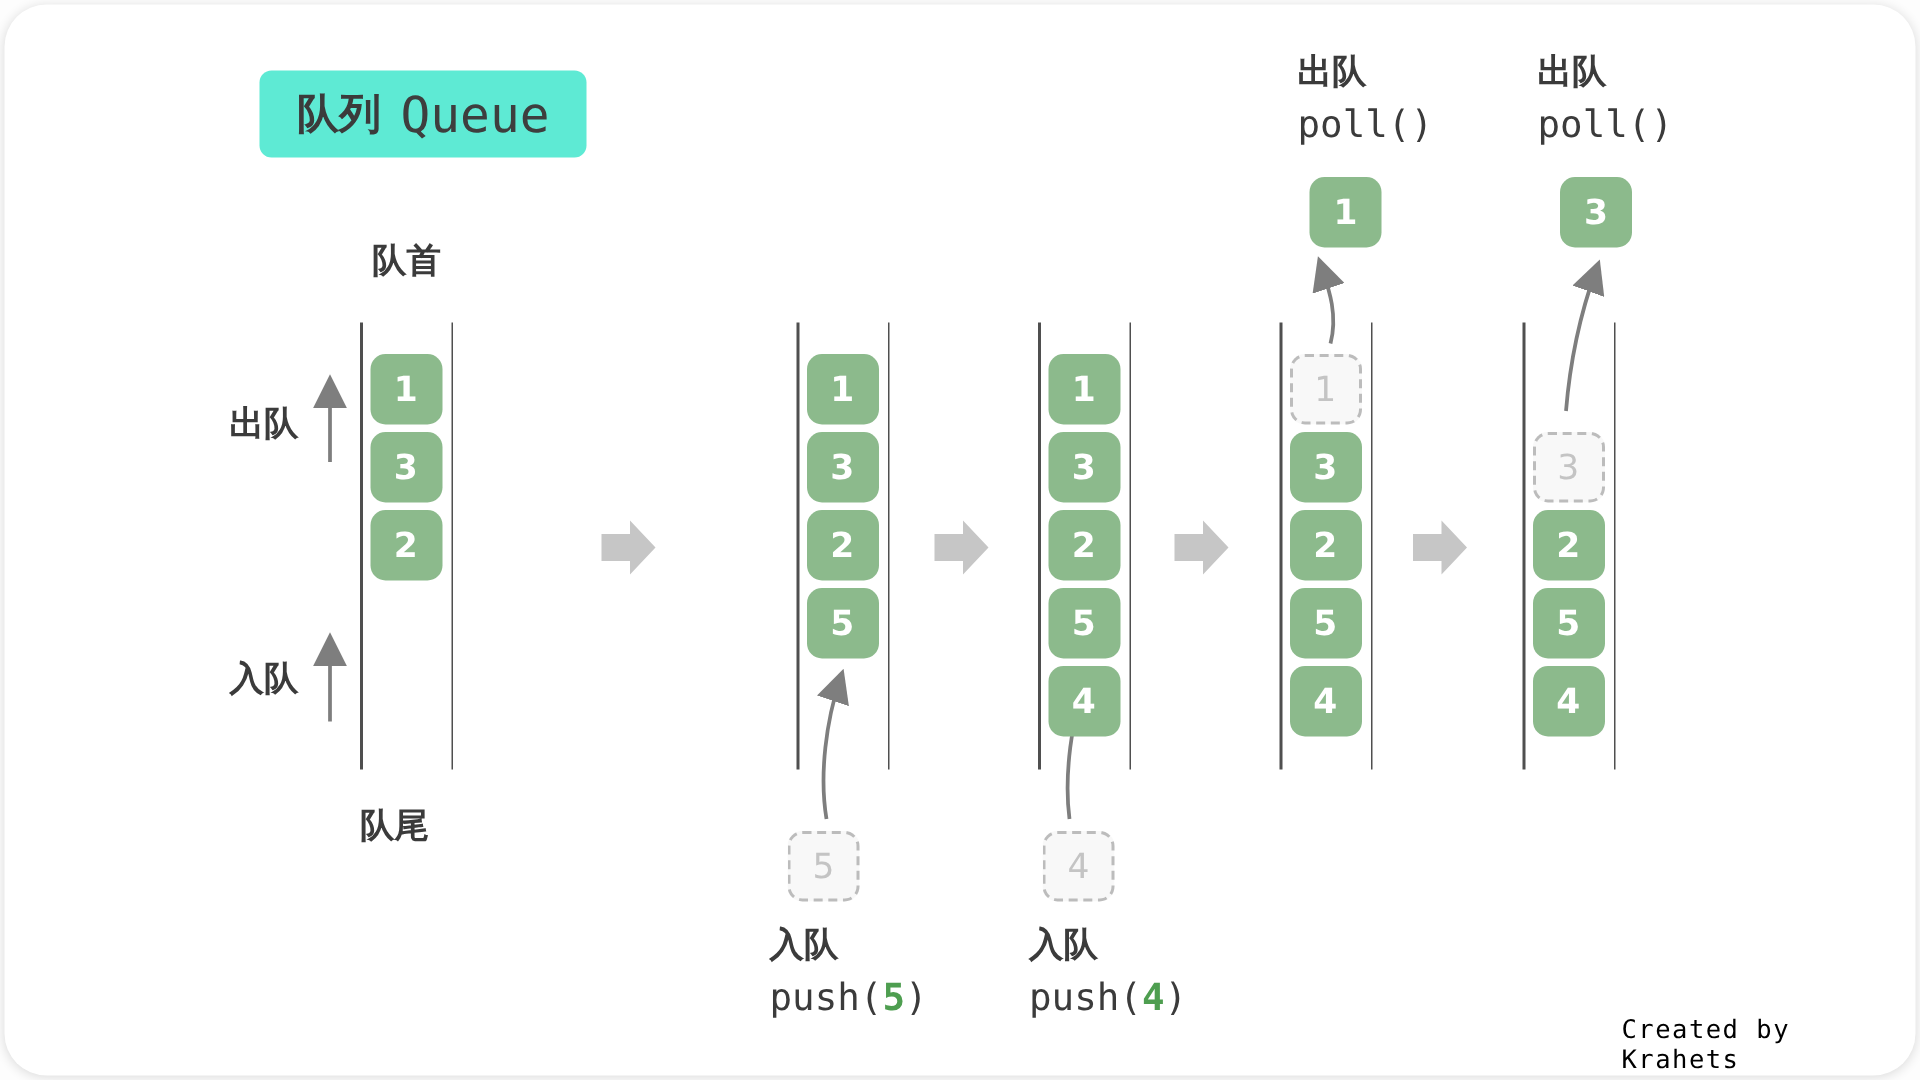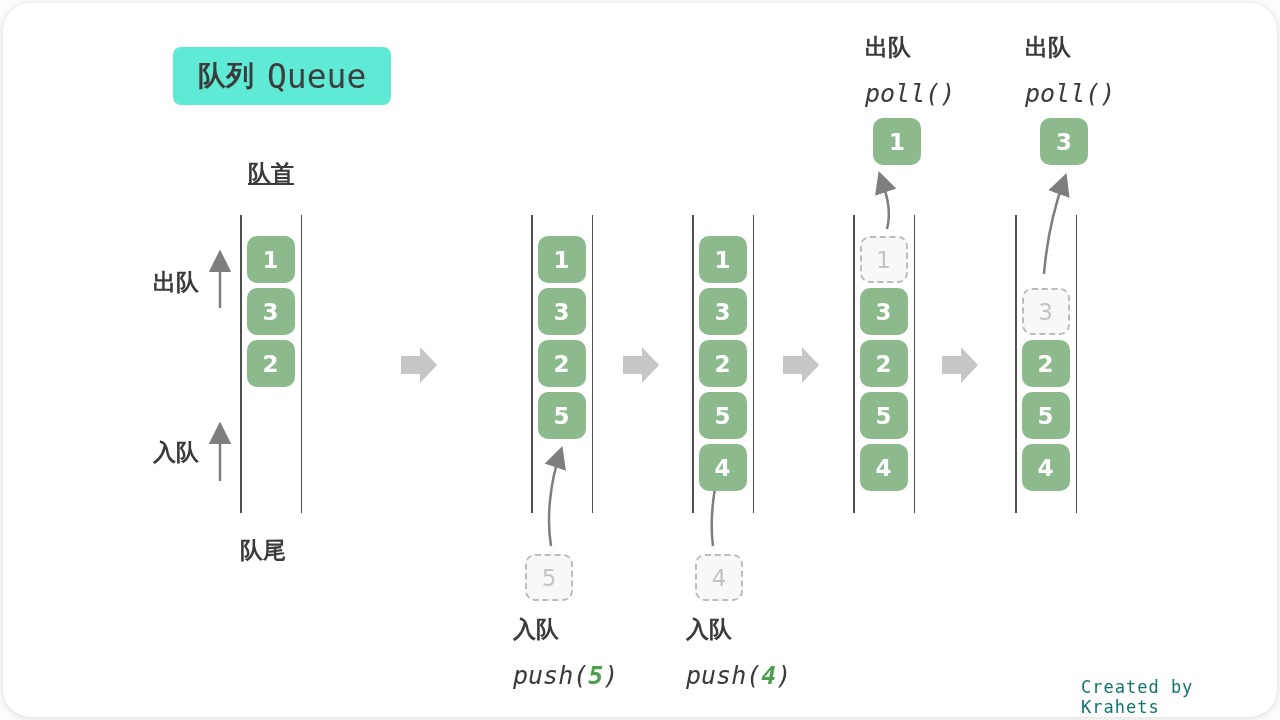--- a/index.html
+++ b/index.html
@@ -11,21 +11,21 @@
 
   
   .badge { position:absolute; left:170px; top:44px; height:58px;
            background:#5eead4; border-radius:8px; display:flex; align-items:center;
            padding:0 25px; gap:13px; }
   .badge-zh { font-size:28px; font-weight:bold; color:#3b3b3b; }
   .badge-en { font-family:"DejaVu Sans Mono", monospace; font-size:33px; color:#3e3e3e; }
 
   
   .lbl { position:absolute; font-size:23px; font-weight:bold; color:#3b3b3b; white-space:nowrap; }
-  .lbl-front { left:237px; top:155px; width:62px; text-align:center;text-decoration:underline; }
+  .lbl-front { left:237px; top:155px; width:62px; text-align:center; }
   .lbl-rear  { left:237px; top:532px; width:62px; }
   .lbl-deq   { left:150px; top:264px; }
   .lbl-enq   { left:150px; top:434px; }
 
   
   .queue { position:absolute; top:212px; width:62px; height:298px; }
   .wall { position:absolute; top:0; width:1.5px; height:100%; background:#4f4f4f; }
   .wall-l { left:0; } .wall-r { right:0; }
 
   
@@ -36,31 +36,31 @@
   .queue .cell { left:6.5px; }
   .s1{top:21px} .s2{top:73px} .s3{top:125px} .s4{top:177px} .s5{top:229px}
   .cell-dashed { background:#f8f8f8; border:2px dashed #bcbcbc; color:#c4c4c4;
                  font-weight:normal; }
   .cell-abs { position:absolute; }
 
   
   .op { position:absolute; white-space:nowrap; }
   .op-zh { font-size:23px; font-weight:bold; color:#3b3b3b; line-height:28px; }
   .op-code { font-family:"DejaVu Sans Mono", monospace; font-size:25px; color:#3b3b3b;
-             margin-top:18px;font-style:italic; }
+             margin-top:7px; }
   .op-arg { color:var(--accent-green,#4e9e50); font-weight:bold; }
 
   
   .arrows { position:absolute; left:0; top:0; width:1280px; height:720px; pointer-events:none; }
   .thin { stroke:#7e7e7e; stroke-width:2.5; fill:none; }
   .block { fill:var(--block-arrow,#c6c6c6); }
 
   .watermark { position:absolute; left:1078px; top:674px;
                font-family:"DejaVu Sans Mono", monospace; font-size:17px;
-               color:#0f766e; letter-spacing:1px; }
+               color:#000000; letter-spacing:1px; }
 </style>
 </head>
 <body>
 
 <div class="card">
 
   <svg class="arrows" viewBox="0 0 1280 720">
     <defs>
       <marker id="ah" markerWidth="9" markerHeight="9" refX="6" refY="4.5" orient="auto">
         <path d="M0,0 L9,4.5 L0,9 Z" fill="#7e7e7e"></path>

